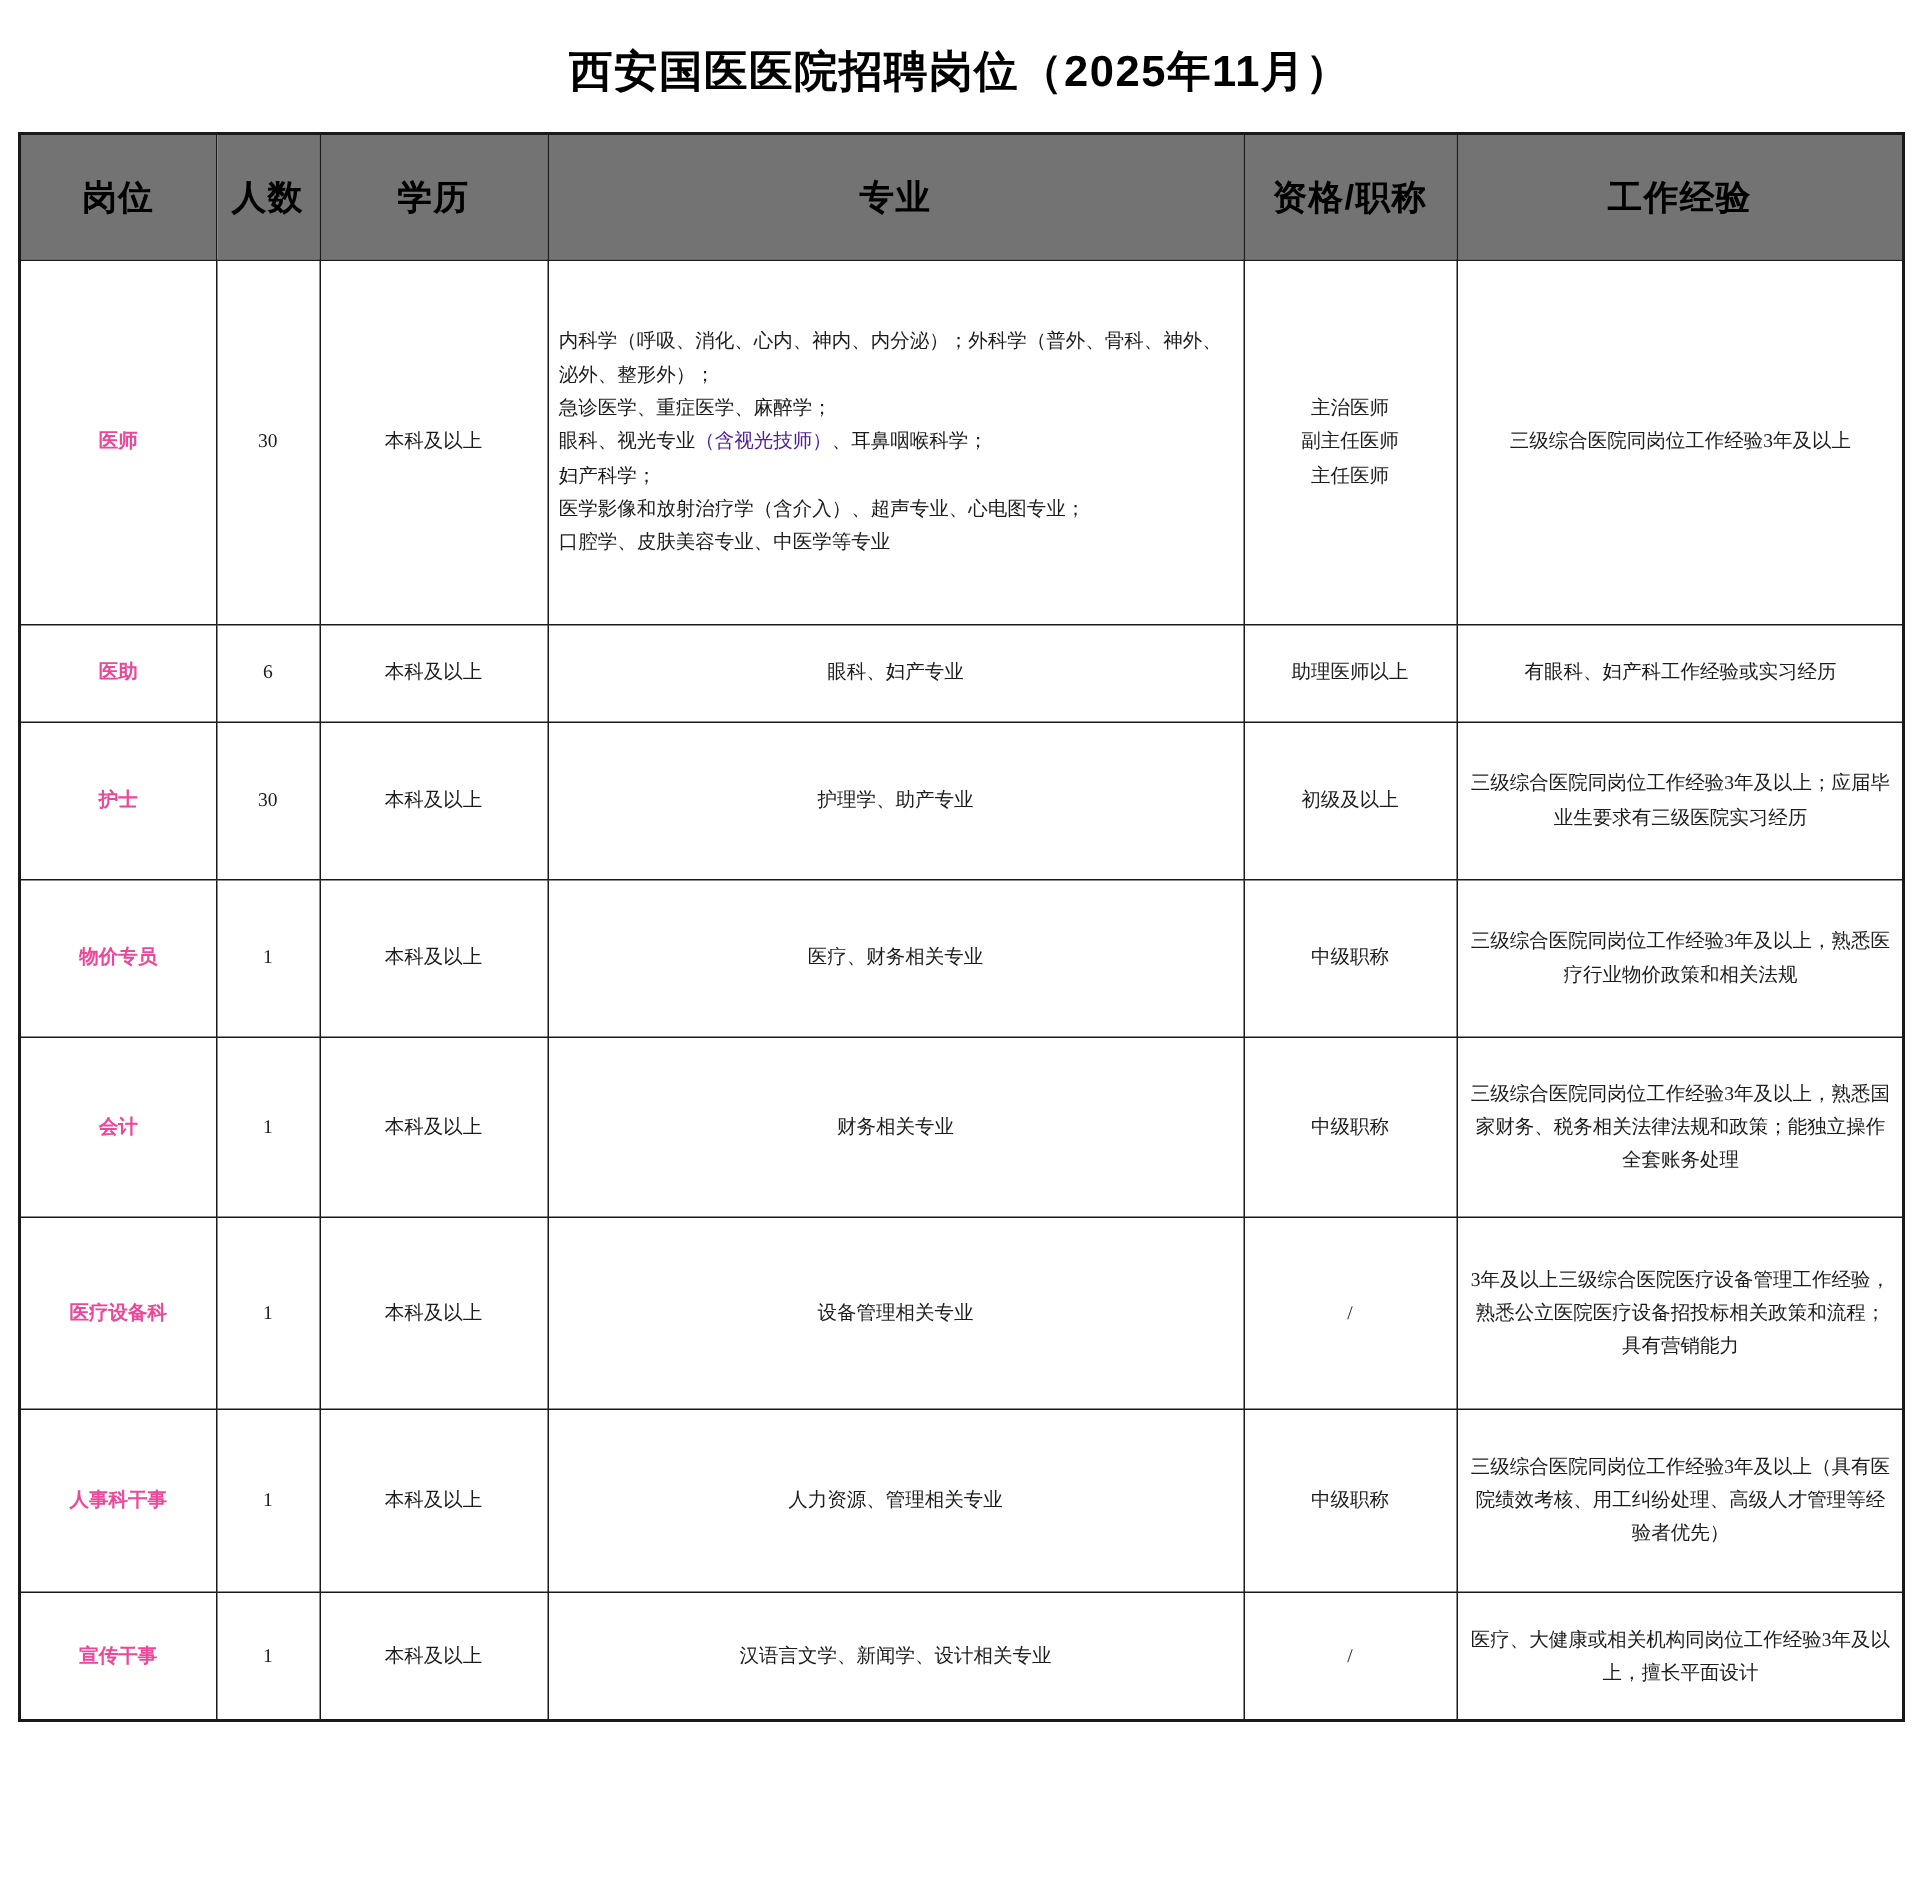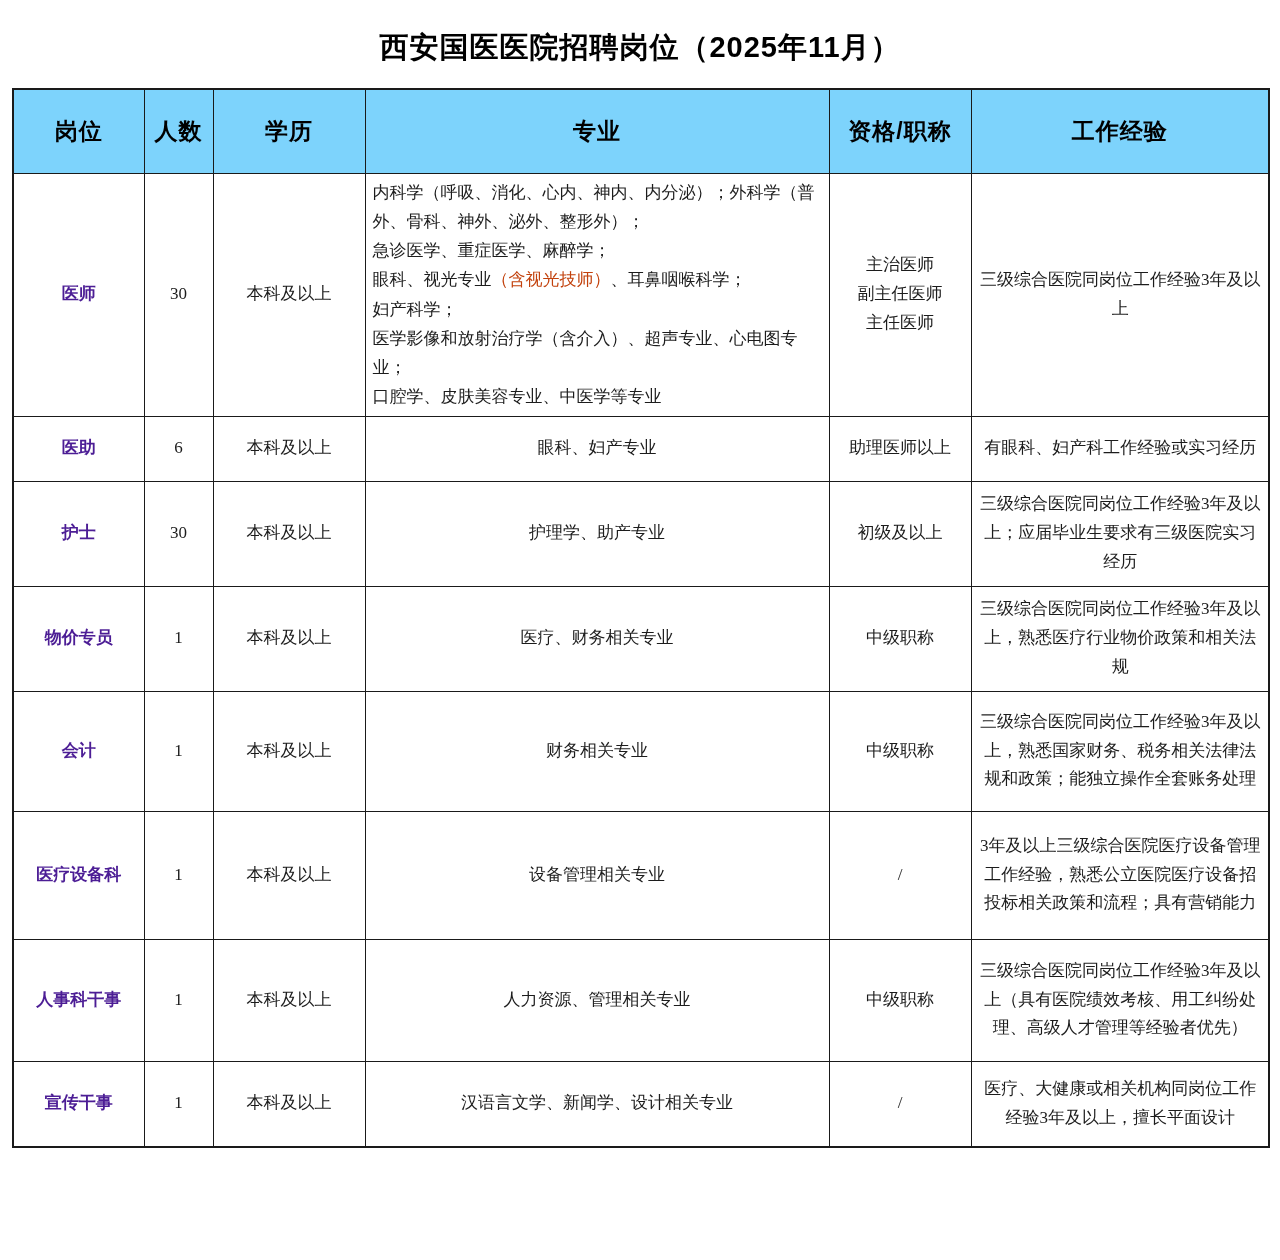--- a/index.html
+++ b/index.html
@@ -34,26 +34,26 @@
     top: 88px;
     width: 1256px;
     border-collapse: collapse;
     table-layout: fixed;
     border: 2px solid #1a1a1a;
   }
   table.recruit th, table.recruit td {
     border: 1px solid #1a1a1a;
     vertical-align: middle;
     text-align: center;
-    font-size: 17px;
+    font-size: 13px;
     line-height: 1.7;
     overflow: hidden;
   }
   table.recruit th {
-    background: #7dd3fc;
+    background: #737373;
     font-family: "Liberation Sans", "DejaVu Sans", sans-serif;
     font-weight: 700;
     font-size: 23px;
     color: #000000;
     letter-spacing: 1px;
   }
   
   .cw-pos   { width: 131px; }
   .cw-num   { width: 69px;  }
   .cw-edu   { width: 152px; }
@@ -68,35 +68,35 @@
   .r3 { height: 80px;  }
   .r4 { height: 105px; }
   .r5 { height: 120px; }
   .r6 { height: 128px; }
   .r7 { height: 122px; }
   .r8 { height: 86px;  }
   .col-pos {
     font-family: Liberation Sans, sans-serif;
     font-weight: 700;
     font-size: 19px;
-    color: #4c1d95;
+    color: #ec4899;
   }
   .col-major.left-block {
     text-align: left;
     padding: 4px 6px 4px 7px;
     white-space: pre-line;
     line-height: 1.72;
   }
   .col-qual { white-space: pre-line; }
   .col-exp {
     text-align: left;
     padding: 3px 6px 3px 7px;
     line-height: 1.7;
   }
-  .red-inline { color: #c2410c; }
+  .red-inline { color: #4c1d95; }
 </style>
 </head>
 <body>
 
 <div class="page">
 
   <div class="doc-title">西安国医医院招聘岗位（2025年11月）</div>
 
   <table class="recruit">
     <colgroup>

